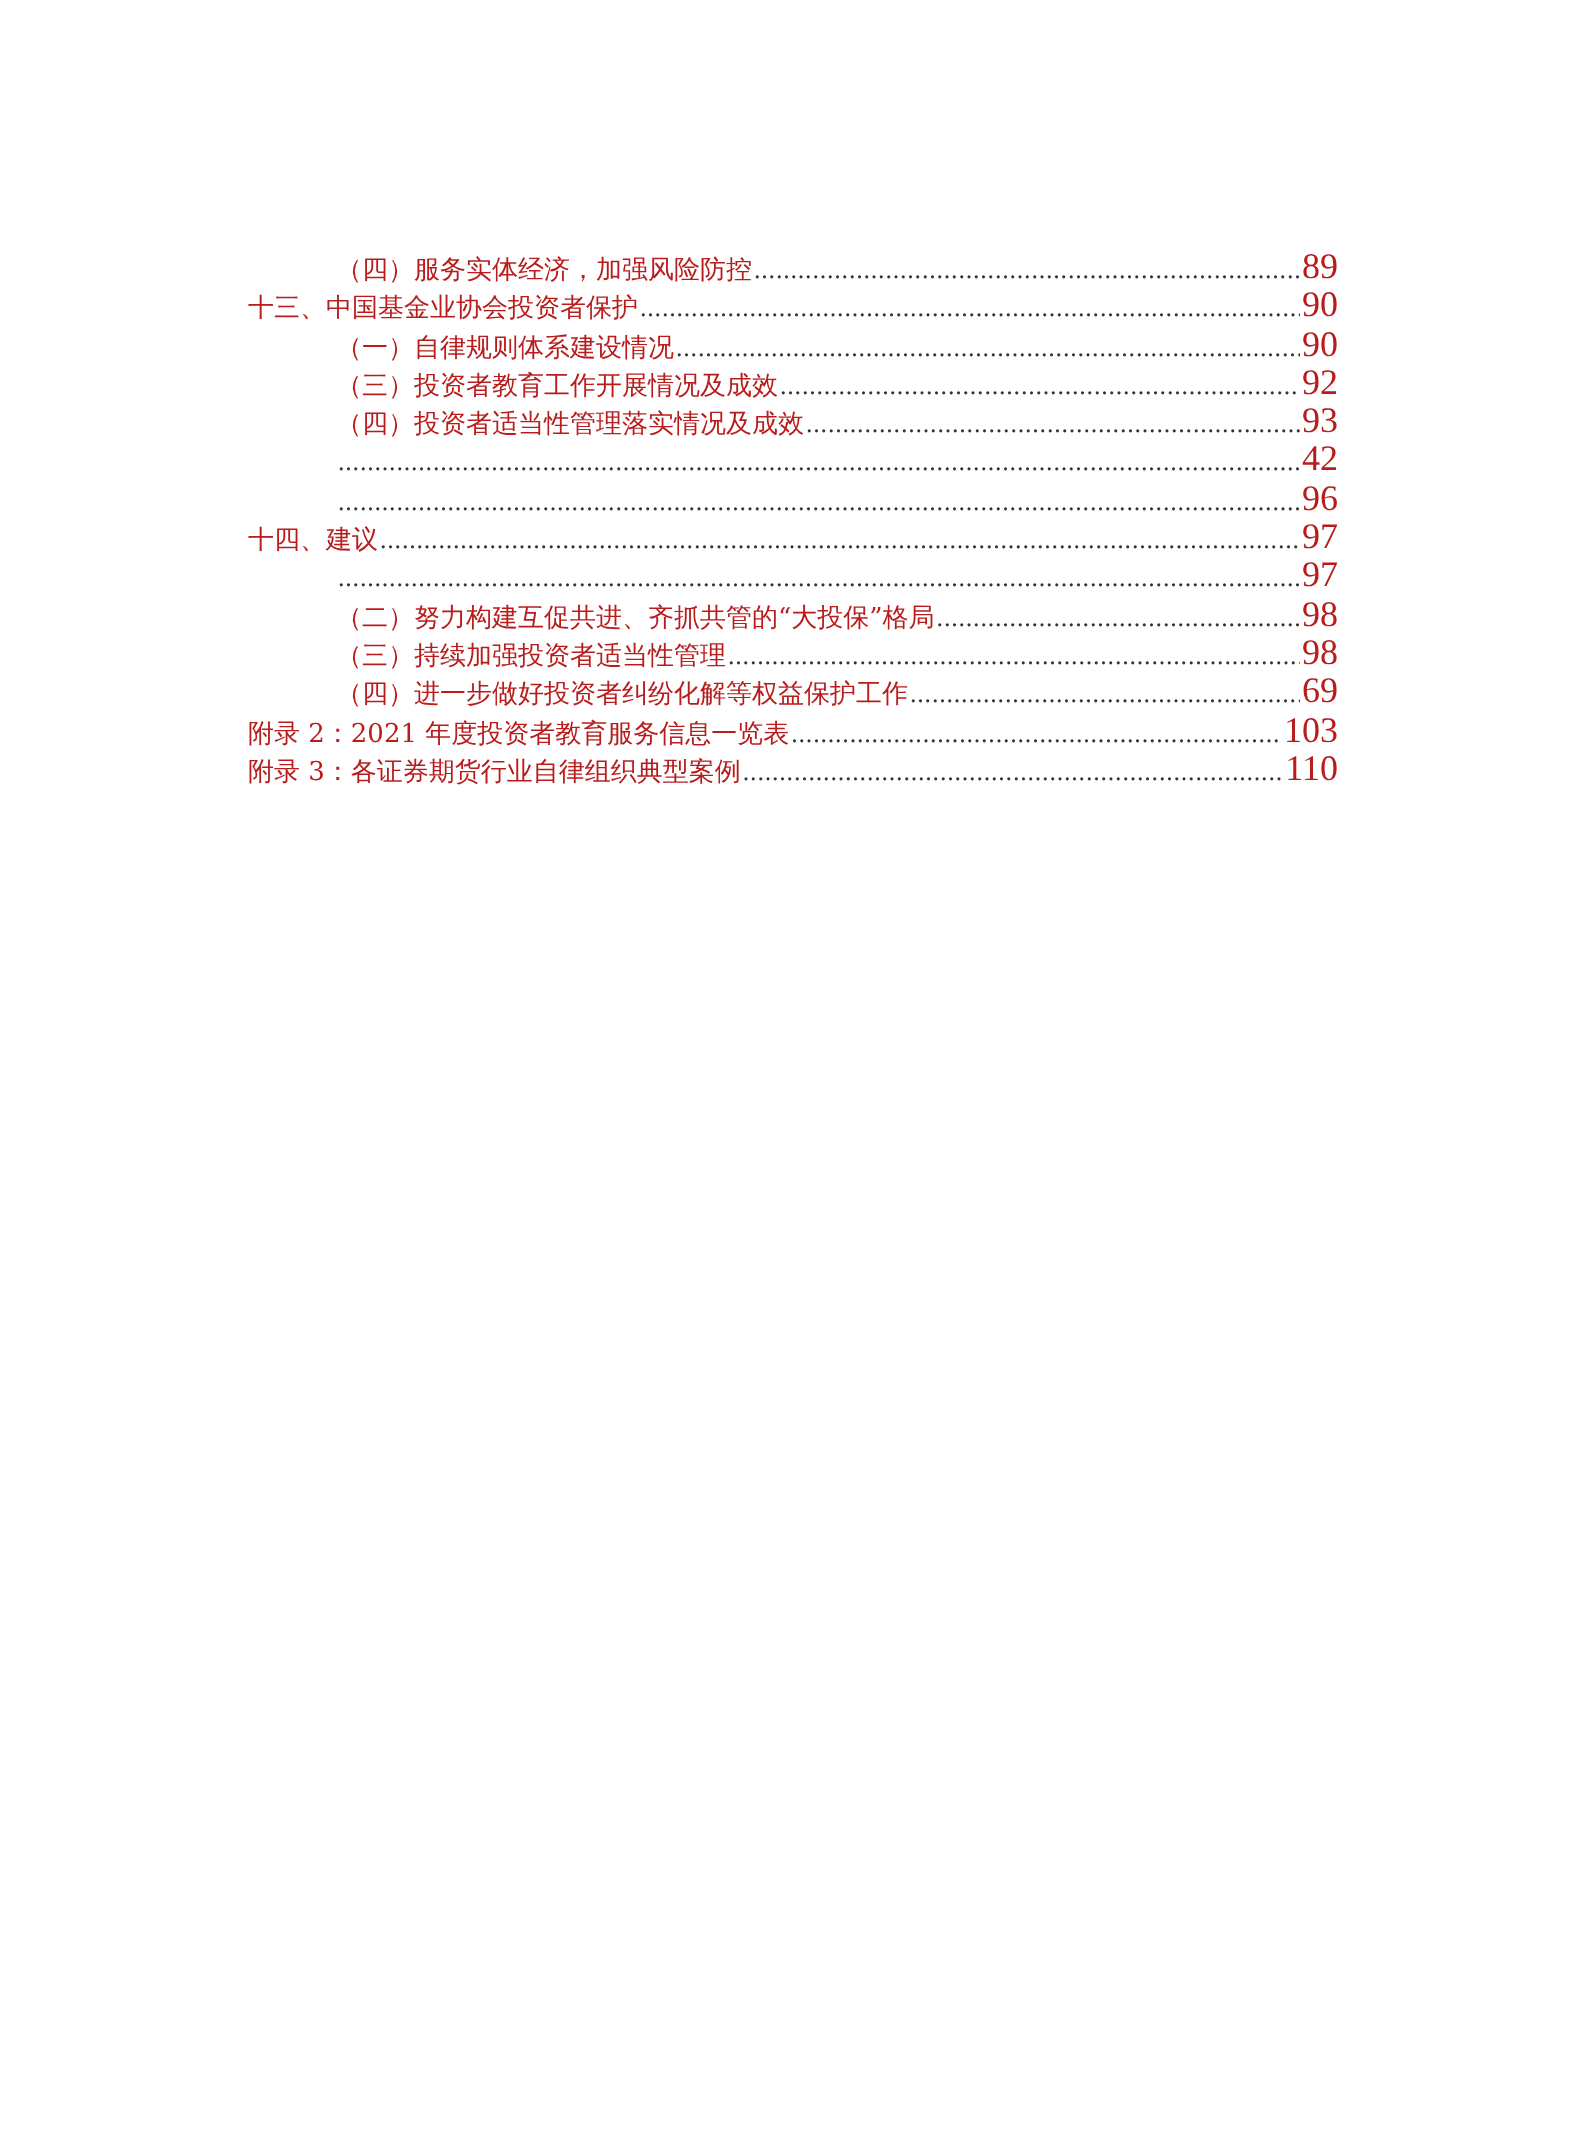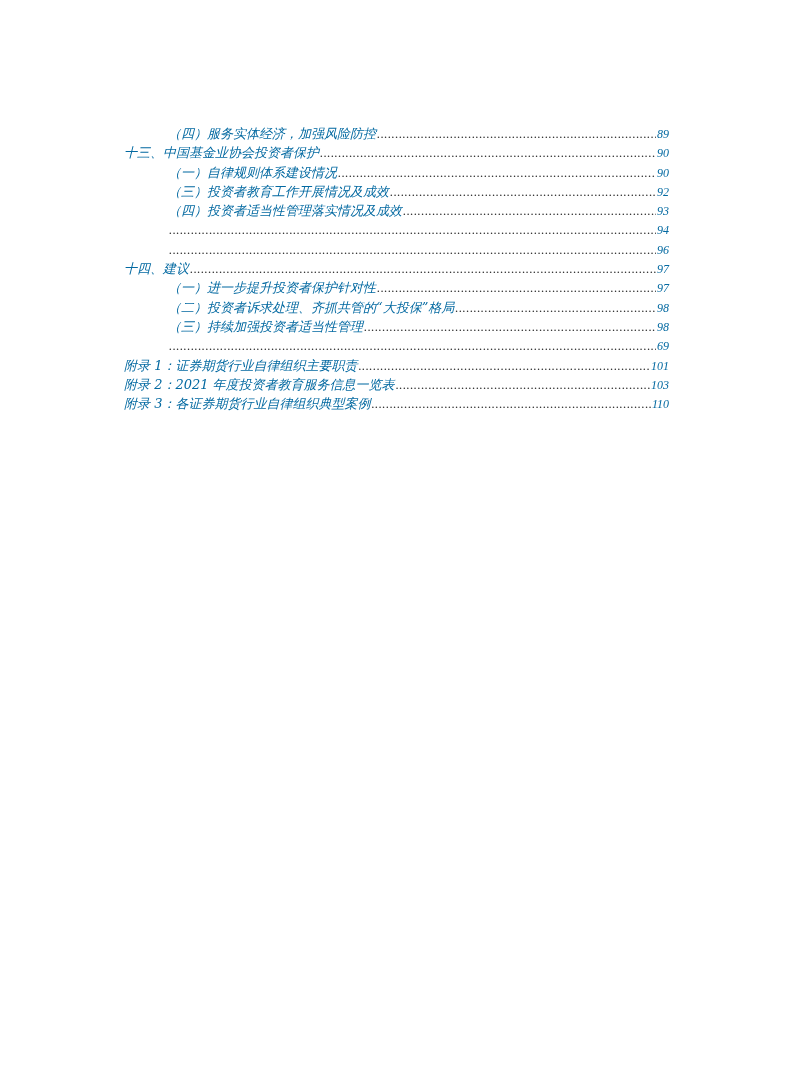--- a/index.html
+++ b/index.html
@@ -3,35 +3,34 @@
   <meta charset="utf-8">
   <style>
     html, body { margin: 0; padding: 0; background: #ffffff; }
     body { width: 793px; height: 1077px; position: relative; overflow: hidden; }
     .page { position: absolute; left: 0; top: 0; width: 793px; height: 1077px; background: #fff; }
     .toc { position: absolute; left: 124px; top: 124px; width: 545px; }
     .toc-row {
       display: flex; align-items: baseline;
       height: 19.3px; line-height: 19.3px;
       font-family: "DejaVu Serif", "Liberation Serif", serif;
-      font-size: 13px; color: #0369a1;
+      font-size: 13px; color: #b91c1c;
       white-space: nowrap;
-      font-style: italic;
     }
     .toc-row.l2 { padding-left: 44px; }
     .toc-row .title { flex: 0 0 auto; }
     .toc-row .leader {
       flex: 1 1 auto; overflow: hidden; margin: 0 1px;
       font-family: "Liberation Serif", serif; font-size: 13px; letter-spacing: 0.4px;
       color: #333;
     }
     .toc-row .leader::before {
       content: "........................................................................................................................................................................................................................";
     }
-    .toc-row .page-num { flex: 0 0 auto; font-family: "Liberation Serif", serif; font-size: 12px; }
+    .toc-row .page-num { flex: 0 0 auto; font-family: "Liberation Serif", serif; font-size: 18px; }
   </style>
 </head>
 <body>
 
 <div class="page">
   <div class="toc">
     <div class="toc-row l2">
       <span class="title">（四）服务实体经济，加强风险防控</span>
       <span class="leader"></span>
       <span class="page-num">89</span>
@@ -51,54 +50,49 @@
       <span class="leader"></span>
       <span class="page-num">92</span>
     </div>
     <div class="toc-row l2">
       <span class="title">（四）投资者适当性管理落实情况及成效</span>
       <span class="leader"></span>
       <span class="page-num">93</span>
     </div>
     <div class="toc-row l2">
       <span class="leader"></span>
-      <span class="page-num">94</span>
+      <span class="page-num">42</span>
     </div>
     <div class="toc-row l2">
       <span class="leader"></span>
       <span class="page-num">96</span>
     </div>
     <div class="toc-row l1">
       <span class="title">十四、建议</span>
       <span class="leader"></span>
       <span class="page-num">97</span>
     </div>
     <div class="toc-row l2">
-      <span class="title">（一）进一步提升投资者保护针对性</span>
       <span class="leader"></span>
       <span class="page-num">97</span>
     </div>
     <div class="toc-row l2">
-      <span class="title">（二）投资者诉求处理、齐抓共管的“大投保”格局</span>
+      <span class="title">（二）努力构建互促共进、齐抓共管的“大投保”格局</span>
       <span class="leader"></span>
       <span class="page-num">98</span>
     </div>
     <div class="toc-row l2">
       <span class="title">（三）持续加强投资者适当性管理</span>
       <span class="leader"></span>
       <span class="page-num">98</span>
     </div>
     <div class="toc-row l2">
+      <span class="title">（四）进一步做好投资者纠纷化解等权益保护工作</span>
       <span class="leader"></span>
       <span class="page-num">69</span>
-    </div>
-    <div class="toc-row l1">
-      <span class="title">附录 1：证券期货行业自律组织主要职责</span>
-      <span class="leader"></span>
-      <span class="page-num">101</span>
     </div>
     <div class="toc-row l1">
       <span class="title">附录 2：2021 年度投资者教育服务信息一览表</span>
       <span class="leader"></span>
       <span class="page-num">103</span>
     </div>
     <div class="toc-row l1">
       <span class="title">附录 3：各证券期货行业自律组织典型案例</span>
       <span class="leader"></span>
       <span class="page-num">110</span>

